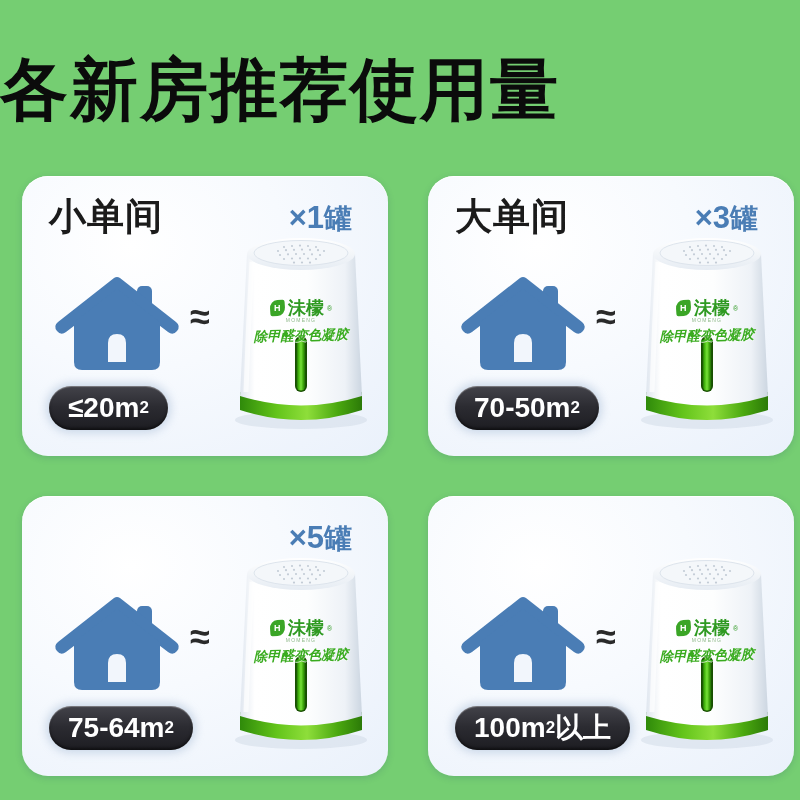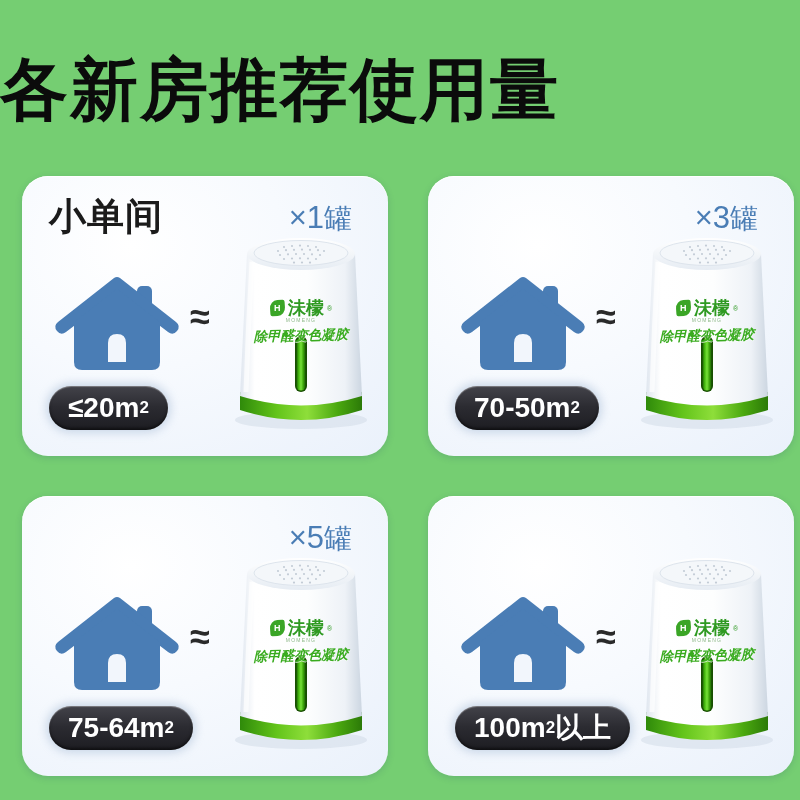--- a/index.html
+++ b/index.html
@@ -42,21 +42,21 @@
 
   
   .room-name{
     position:absolute; left:27px; top:16px;
     font-size:37px; font-weight:bold; color:#1b1b1b;
     letter-spacing:1px; white-space:nowrap;
   }
   
   .qty{
     position:absolute; right:36px; top:24px;
-    font-size:31px; color:#4a7db5; font-weight:normal;
+    font-size:31px; color:#4a7db5; font-weight:bold;
     letter-spacing:0px; white-space:nowrap;
   }
   .qty .can-unit{ font-size:28px; }
 
   
   .house-wrap{
     position:absolute; left:30px; top:94px;
     width:130px; height:108px;
   }
   .house-wrap svg{ width:100%; height:100%; display:block; }
@@ -236,20 +236,21 @@
           <span class="brand-cn">沬檬</span>
             <span class="brand-reg">®</span>
         </div>
         <div class="brand-en">MOMENG</div>
         <div class="product-line">除甲醛变色凝胶</div>
       </div>
     </div>
   </div>
 
   <div class="card">
+    <div class="room-name">大单间</div>
     <div class="qty">
       <span>×3</span><span class="can-unit">罐</span>
     </div>
 
     <div class="house-wrap">
       <svg viewBox="0 0 130 108" xmlns="http://www.w3.org/2000/svg">
         <g fill="#4a7db5">
           <rect x="85" y="16" width="15" height="26" rx="5"></rect>
           <path d="M62 8 L6 52 q-5 4 -1 9 q4 5 9 1 L65 23 L116 62 q5 4 9 -1 q4 -5 -1 -9 L68 8 q-3 -2 -6 0 Z"></path>
           <path d="M22 52 L65 19 L108 52 L108 92 q0 8 -8 8 L30 100 q-8 0 -8 -8 Z"></path>

